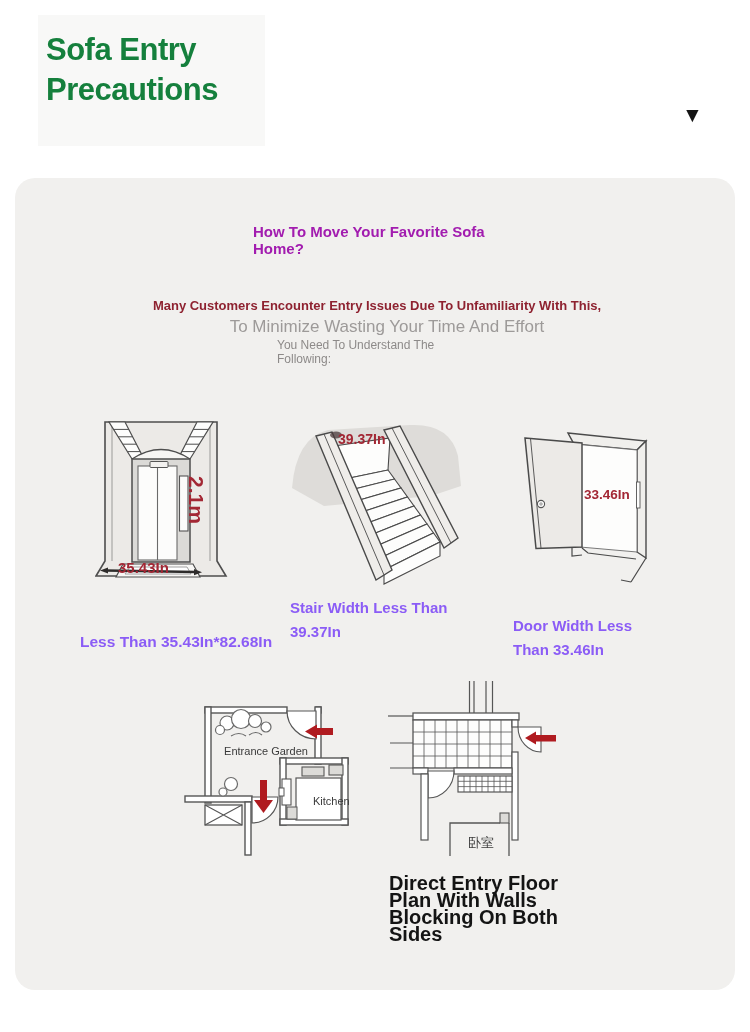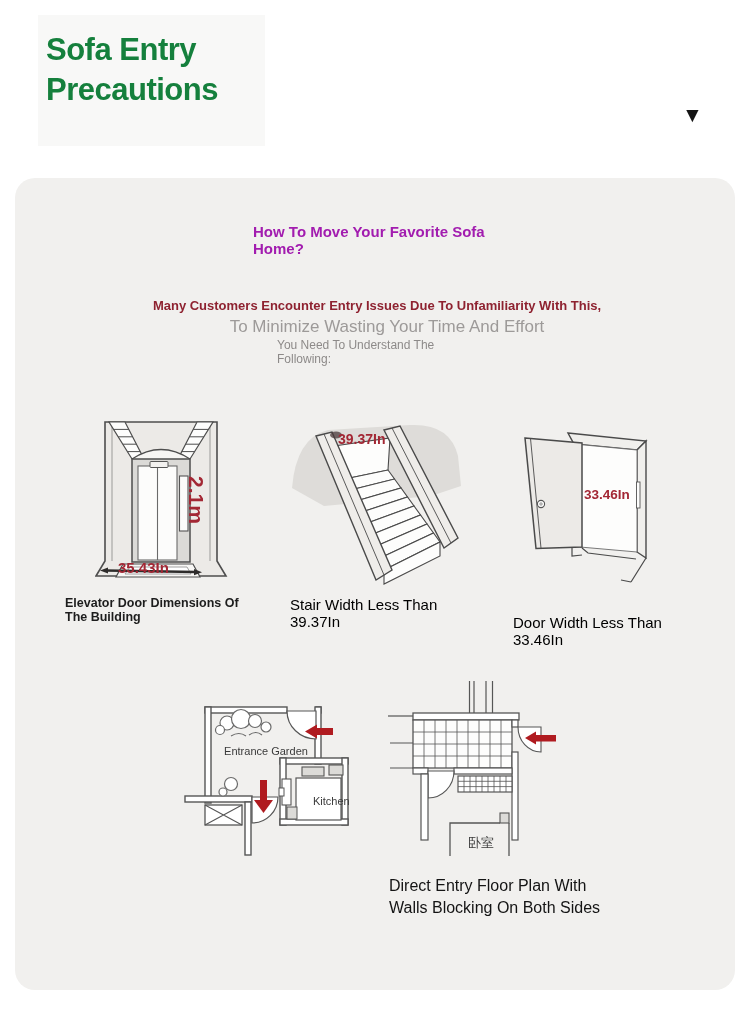--- a/index.html
+++ b/index.html
@@ -14,27 +14,27 @@
   
   .card{left:15px;top:178px;width:720px;height:812px;background:#f1f0ee;border-radius:20px;}
   .card .abs{position:absolute;}
   .intro-heading{left:238px;top:45px;width:237px;font-size:15px;font-weight:700;
                  color:#a21caf;line-height:17px;}
   .intro-1{left:0;top:92px;width:720px;text-align:center;font-size:13px;color:#807d7c;}
   .intro-2{left:0;top:120px;width:724px;text-align:center;font-size:13px;font-weight:700;color:#8e2230;}
   .intro-3{left:12px;top:139px;width:720px;text-align:center;font-size:17px;color:#9d9a99;}
   .intro-4{left:262px;top:160px;width:182px;font-size:12px;color:#8d8a89;line-height:14px;}
   
-  .cap{font-weight:400;font-size:15px;line-height:17px;color:#000000;}
+  .cap{font-weight:700;font-size:15px;line-height:24px;color:#8b5cf6;}
   .cap-el-1{left:50px;top:418px;width:198px;font-size:12.5px;font-weight:600;line-height:14px;color:#1d1d1d;}
   .cap-el-2{left:65px;top:452px;width:240px;font-size:15.5px;}
   .cap-st{left:275px;top:418px;width:158px;}
   .cap-dr{left:498px;top:436px;width:158px;}
   .cap-p1{left:185px;top:690px;width:140px;font-size:17.5px;line-height:17px;font-weight:700;color:#141414;}
-  .cap-p2{left:374px;top:697px;width:212px;font-size:16px;line-height:22px;font-weight:400;color:#141414;}
+  .cap-p2{left:374px;top:697px;width:212px;font-size:20px;line-height:17px;font-weight:700;color:#141414;}
   svg{display:block;}
   svg text{font-family:"Liberation Sans","DejaVu Sans",sans-serif;}
 </style>
 </head>
 <body>
 
 <div class="abs title-box"></div>
 <div class="abs page-title">Sofa Entry Precautions</div>
 <div class="abs collapse">▼</div>
 
@@ -106,21 +106,21 @@
     <line x1="20.5" y1="18.5" x2="31" y2="128.2" stroke="#4a4a4a" stroke-width="0.9"></line>
     <circle cx="31" cy="84" r="3.6" fill="#fdfdfc" stroke="#555" stroke-width="1.1"></circle>
     <circle cx="31" cy="84" r="1.2" fill="none" stroke="#777" stroke-width="0.8"></circle>
 
     <path d="M62,127 L62,136 L72,135" fill="none" stroke="#4a4a4a" stroke-width="1.2"></path>
     <path d="M72,128 L78,133 L126,139" fill="none" stroke="#4a4a4a" stroke-width="1.2"></path>
     <path d="M136,138 L121,162 M121,162 L111,160" fill="none" stroke="#4a4a4a" stroke-width="1.2"></path>
     <text x="74" y="79" font-size="13.5" font-weight="600" fill="#a32734">33.46In</text>
   </svg>
 
-  <div class="abs cap-el-1">Elevator Door Dimensions Of The Building</div>
+  <div class="abs cap cap-el-2">Less Than 35.43In*82.68In</div>
   <div class="abs cap cap-st">Stair Width Less Than 39.37In</div>
   <div class="abs cap cap-dr">Door Width Less Than 33.46In</div>
 
   <svg class="abs" style="left:168px;top:505px;" width="195" height="180" viewBox="0 0 195 180">
     <g stroke="#565656" fill="#ffffff">
 
       <rect x="22" y="24" width="82" height="6" stroke-width="1.4"></rect>
       <rect x="133" y="24" width="5" height="6" stroke-width="1.4"></rect>
       <rect x="22" y="24" width="6" height="96" stroke-width="1.4"></rect>
       <rect x="132" y="24" width="6" height="57" stroke-width="1.4"></rect>

